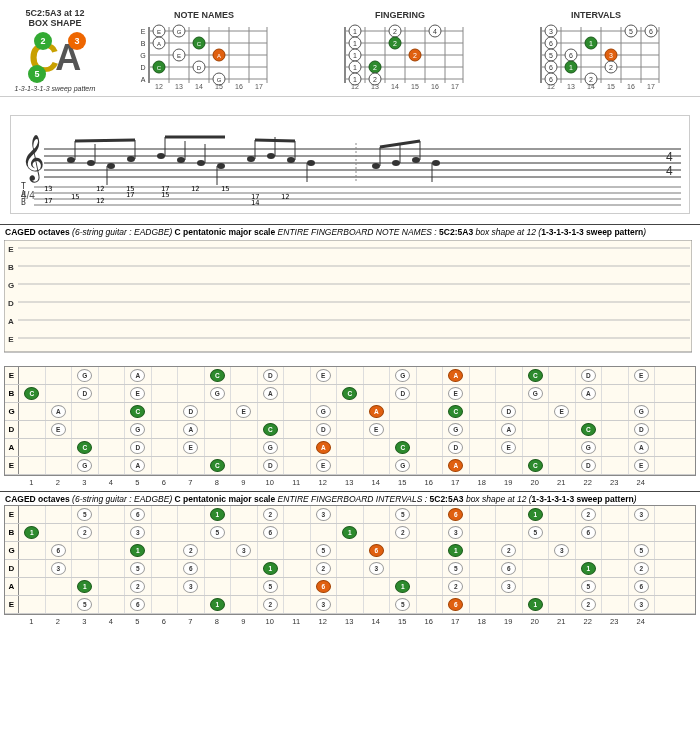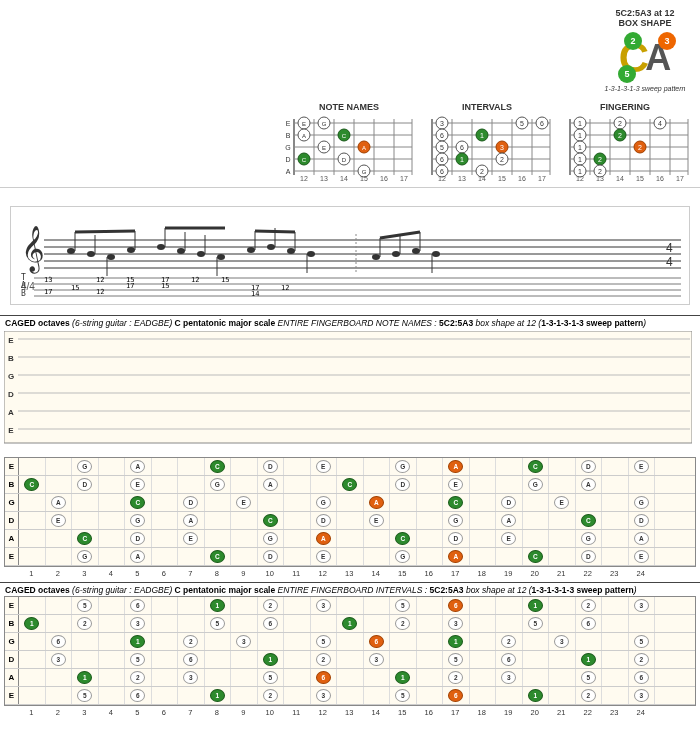--- a/index.html
+++ b/index.html
@@ -9,25 +9,24 @@
       background: #fff;
       font-family: Arial, sans-serif;
       font-size: 11px;
       color: #000;
       overflow-x: hidden;
     }
 
     
     .top-section {
       display: flex;
-      align-items: flex-end;
+      align-items: center;
       padding: 8px 10px 4px 10px;
       gap: 10px;
       border-bottom: 1px solid #ccc;
-      flex-direction: column;
     }
 
     .caged-logo {
       width: 90px;
       flex-shrink: 0;
     }
 
     .logo-title {
       font-size: 9px;
       font-weight: bold;
@@ -214,20 +213,67 @@
         <text x="40" y="35" font-size="6" text-anchor="middle" fill="#333">E</text>
         <circle cx="20" cy="44" r="6" fill="#2d8a2d" stroke="#1a5a1a" stroke-width="1"></circle>
         <text x="20" y="47" font-size="6" text-anchor="middle" fill="white">C</text>
         <circle cx="60" cy="44" r="6" fill="white" stroke="#555" stroke-width="1"></circle>
         <text x="60" y="47" font-size="6" text-anchor="middle" fill="#333">D</text>
         <circle cx="80" cy="32" r="6" fill="#e06010" stroke="#a04000" stroke-width="1"></circle>
         <text x="80" y="35" font-size="6" text-anchor="middle" fill="white">A</text>
         <circle cx="80" cy="56" r="6" fill="white" stroke="#555" stroke-width="1"></circle>
         <text x="80" y="59" font-size="6" text-anchor="middle" fill="#333">G</text>
 
+        <text x="20" y="66" font-size="7" text-anchor="middle" fill="#555">12</text>
+        <text x="40" y="66" font-size="7" text-anchor="middle" fill="#555">13</text>
+        <text x="60" y="66" font-size="7" text-anchor="middle" fill="#555">14</text>
+        <text x="80" y="66" font-size="7" text-anchor="middle" fill="#555">15</text>
+        <text x="100" y="66" font-size="7" text-anchor="middle" fill="#555">16</text>
+        <text x="120" y="66" font-size="7" text-anchor="middle" fill="#555">17</text>
+      </svg>
+    </div>
+
+    <div class="fret-diagram">
+      <div class="fret-diagram-title">FINGERING</div>
+      <svg width="130" height="68">
+        <line x1="10" y1="8" x2="128" y2="8" stroke="#888" stroke-width="1"></line>
+        <line x1="10" y1="20" x2="128" y2="20" stroke="#888" stroke-width="1"></line>
+        <line x1="10" y1="32" x2="128" y2="32" stroke="#888" stroke-width="1"></line>
+        <line x1="10" y1="44" x2="128" y2="44" stroke="#888" stroke-width="1"></line>
+        <line x1="10" y1="56" x2="128" y2="56" stroke="#888" stroke-width="1"></line>
+        <line x1="10" y1="4" x2="10" y2="60" stroke="#888" stroke-width="2"></line>
+        <line x1="30" y1="4" x2="30" y2="60" stroke="#888" stroke-width="1"></line>
+        <line x1="50" y1="4" x2="50" y2="60" stroke="#888" stroke-width="1"></line>
+        <line x1="70" y1="4" x2="70" y2="60" stroke="#888" stroke-width="1"></line>
+        <line x1="90" y1="4" x2="90" y2="60" stroke="#888" stroke-width="1"></line>
+        <line x1="110" y1="4" x2="110" y2="60" stroke="#888" stroke-width="1"></line>
+        <line x1="128" y1="4" x2="128" y2="60" stroke="#888" stroke-width="1"></line>
+
+        <circle cx="20" cy="8" r="6" fill="white" stroke="#555" stroke-width="1"></circle>
+        <text x="20" y="11" font-size="7" text-anchor="middle" fill="#333">1</text>
+        <circle cx="60" cy="8" r="6" fill="white" stroke="#555" stroke-width="1"></circle>
+        <text x="60" y="11" font-size="7" text-anchor="middle" fill="#333">2</text>
+        <circle cx="100" cy="8" r="6" fill="white" stroke="#555" stroke-width="1"></circle>
+        <text x="100" y="11" font-size="7" text-anchor="middle" fill="#333">4</text>
+        <circle cx="20" cy="20" r="6" fill="white" stroke="#555" stroke-width="1"></circle>
+        <text x="20" y="23" font-size="7" text-anchor="middle" fill="#333">1</text>
+        <circle cx="60" cy="20" r="6" fill="#2d8a2d" stroke="#1a5a1a" stroke-width="1"></circle>
+        <text x="60" y="23" font-size="7" text-anchor="middle" fill="white">2</text>
+        <circle cx="80" cy="32" r="6" fill="#e06010" stroke="#a04000" stroke-width="1"></circle>
+        <text x="80" y="35" font-size="7" text-anchor="middle" fill="white">2</text>
+        <circle cx="20" cy="32" r="6" fill="white" stroke="#555" stroke-width="1"></circle>
+        <text x="20" y="35" font-size="7" text-anchor="middle" fill="#333">1</text>
+        <circle cx="40" cy="44" r="6" fill="#2d8a2d" stroke="#1a5a1a" stroke-width="1"></circle>
+        <text x="40" y="47" font-size="7" text-anchor="middle" fill="white">2</text>
+        <circle cx="20" cy="44" r="6" fill="white" stroke="#555" stroke-width="1"></circle>
+        <text x="20" y="47" font-size="7" text-anchor="middle" fill="#333">1</text>
+        <circle cx="40" cy="56" r="6" fill="white" stroke="#555" stroke-width="1"></circle>
+        <text x="40" y="59" font-size="7" text-anchor="middle" fill="#333">2</text>
+        <circle cx="20" cy="56" r="6" fill="white" stroke="#555" stroke-width="1"></circle>
+        <text x="20" y="59" font-size="7" text-anchor="middle" fill="#333">1</text>
         <text x="20" y="66" font-size="7" text-anchor="middle" fill="#555">12</text>
         <text x="40" y="66" font-size="7" text-anchor="middle" fill="#555">13</text>
         <text x="60" y="66" font-size="7" text-anchor="middle" fill="#555">14</text>
         <text x="80" y="66" font-size="7" text-anchor="middle" fill="#555">15</text>
         <text x="100" y="66" font-size="7" text-anchor="middle" fill="#555">16</text>
         <text x="120" y="66" font-size="7" text-anchor="middle" fill="#555">17</text>
       </svg>
     </div>
 
     <div class="fret-diagram">
@@ -273,67 +319,20 @@
         <circle cx="60" cy="56" r="6" fill="white" stroke="#555" stroke-width="1"></circle>
         <text x="60" y="59" font-size="7" text-anchor="middle" fill="#333">2</text>
         <text x="20" y="66" font-size="7" text-anchor="middle" fill="#555">12</text>
         <text x="40" y="66" font-size="7" text-anchor="middle" fill="#555">13</text>
         <text x="60" y="66" font-size="7" text-anchor="middle" fill="#555">14</text>
         <text x="80" y="66" font-size="7" text-anchor="middle" fill="#555">15</text>
         <text x="100" y="66" font-size="7" text-anchor="middle" fill="#555">16</text>
         <text x="120" y="66" font-size="7" text-anchor="middle" fill="#555">17</text>
       </svg>
     </div>
-
-    <div class="fret-diagram">
-      <div class="fret-diagram-title">FINGERING</div>
-      <svg width="130" height="68">
-        <line x1="10" y1="8" x2="128" y2="8" stroke="#888" stroke-width="1"></line>
-        <line x1="10" y1="20" x2="128" y2="20" stroke="#888" stroke-width="1"></line>
-        <line x1="10" y1="32" x2="128" y2="32" stroke="#888" stroke-width="1"></line>
-        <line x1="10" y1="44" x2="128" y2="44" stroke="#888" stroke-width="1"></line>
-        <line x1="10" y1="56" x2="128" y2="56" stroke="#888" stroke-width="1"></line>
-        <line x1="10" y1="4" x2="10" y2="60" stroke="#888" stroke-width="2"></line>
-        <line x1="30" y1="4" x2="30" y2="60" stroke="#888" stroke-width="1"></line>
-        <line x1="50" y1="4" x2="50" y2="60" stroke="#888" stroke-width="1"></line>
-        <line x1="70" y1="4" x2="70" y2="60" stroke="#888" stroke-width="1"></line>
-        <line x1="90" y1="4" x2="90" y2="60" stroke="#888" stroke-width="1"></line>
-        <line x1="110" y1="4" x2="110" y2="60" stroke="#888" stroke-width="1"></line>
-        <line x1="128" y1="4" x2="128" y2="60" stroke="#888" stroke-width="1"></line>
-
-        <circle cx="20" cy="8" r="6" fill="white" stroke="#555" stroke-width="1"></circle>
-        <text x="20" y="11" font-size="7" text-anchor="middle" fill="#333">1</text>
-        <circle cx="60" cy="8" r="6" fill="white" stroke="#555" stroke-width="1"></circle>
-        <text x="60" y="11" font-size="7" text-anchor="middle" fill="#333">2</text>
-        <circle cx="100" cy="8" r="6" fill="white" stroke="#555" stroke-width="1"></circle>
-        <text x="100" y="11" font-size="7" text-anchor="middle" fill="#333">4</text>
-        <circle cx="20" cy="20" r="6" fill="white" stroke="#555" stroke-width="1"></circle>
-        <text x="20" y="23" font-size="7" text-anchor="middle" fill="#333">1</text>
-        <circle cx="60" cy="20" r="6" fill="#2d8a2d" stroke="#1a5a1a" stroke-width="1"></circle>
-        <text x="60" y="23" font-size="7" text-anchor="middle" fill="white">2</text>
-        <circle cx="80" cy="32" r="6" fill="#e06010" stroke="#a04000" stroke-width="1"></circle>
-        <text x="80" y="35" font-size="7" text-anchor="middle" fill="white">2</text>
-        <circle cx="20" cy="32" r="6" fill="white" stroke="#555" stroke-width="1"></circle>
-        <text x="20" y="35" font-size="7" text-anchor="middle" fill="#333">1</text>
-        <circle cx="40" cy="44" r="6" fill="#2d8a2d" stroke="#1a5a1a" stroke-width="1"></circle>
-        <text x="40" y="47" font-size="7" text-anchor="middle" fill="white">2</text>
-        <circle cx="20" cy="44" r="6" fill="white" stroke="#555" stroke-width="1"></circle>
-        <text x="20" y="47" font-size="7" text-anchor="middle" fill="#333">1</text>
-        <circle cx="40" cy="56" r="6" fill="white" stroke="#555" stroke-width="1"></circle>
-        <text x="40" y="59" font-size="7" text-anchor="middle" fill="#333">2</text>
-        <circle cx="20" cy="56" r="6" fill="white" stroke="#555" stroke-width="1"></circle>
-        <text x="20" y="59" font-size="7" text-anchor="middle" fill="#333">1</text>
-        <text x="20" y="66" font-size="7" text-anchor="middle" fill="#555">12</text>
-        <text x="40" y="66" font-size="7" text-anchor="middle" fill="#555">13</text>
-        <text x="60" y="66" font-size="7" text-anchor="middle" fill="#555">14</text>
-        <text x="80" y="66" font-size="7" text-anchor="middle" fill="#555">15</text>
-        <text x="100" y="66" font-size="7" text-anchor="middle" fill="#555">16</text>
-        <text x="120" y="66" font-size="7" text-anchor="middle" fill="#555">17</text>
-      </svg>
-    </div>
   </div>
 </div>
 
 <div class="main-content">
   <div class="site-url"></div>
   <div class="author"></div>
   <div class="description"></div>
 
   <div class="staff-area">
     <svg width="670" height="85">

